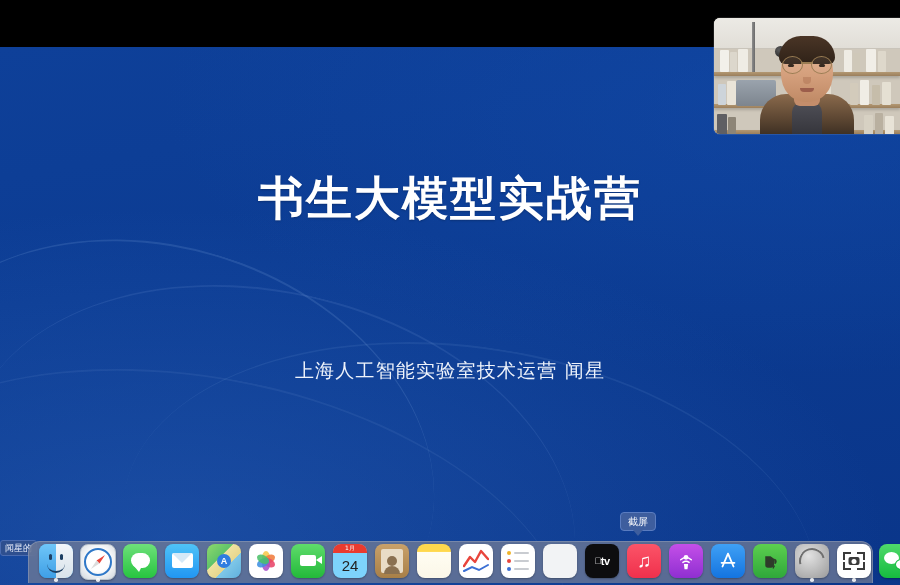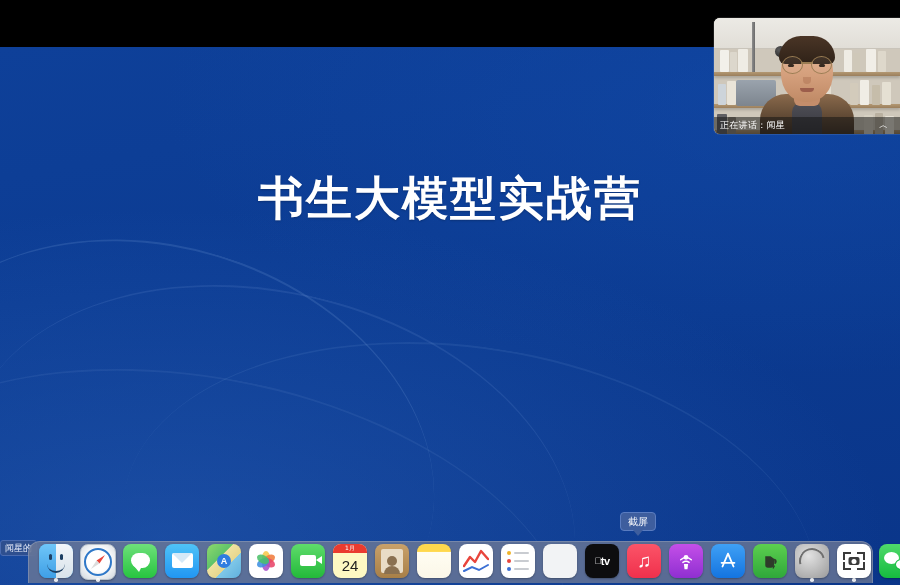--- a/index.html
+++ b/index.html
@@ -415,21 +415,21 @@
   .maps-pin { width:14px;height:14px;border-radius:50%;background:#2f7ce0;display:flex;align-items:center;justify-content:center;color:#fff;font-size:9px;font-weight:700; }
 
   .ic-photos { background:#ffffff; }
   .flower { position:relative; width:22px; height:22px; }
   .petal { position:absolute; left:50%; top:50%; width:8px; height:13px; margin-left:-4px; margin-top:-10px; border-radius:50%; opacity:0.88; transform-origin: 50% 10px; }
 
   .ic-facetime { background: linear-gradient(180deg,#5fdc6b,#23b93a); }
   .cam { width:16px; height:11px; background:#fff; border-radius:2px; position:relative; }
   .cam:after { content:""; position:absolute; right:-6px; top:1px; width:0;height:0;border-top:4px solid transparent;border-bottom:4px solid transparent;border-right:6px solid #fff; }
 
-  .ic-calendar { background:#fef9c3; display:block; }
+  .ic-calendar { background:#7dd3fc; display:block; }
   .cal-top { height:9px; background:#ea3b2f; color:#fff; font-size:6px; display:flex; align-items:center; justify-content:center; font-family:"DejaVu Sans",sans-serif; }
   .cal-day { height:25px; display:flex; align-items:center; justify-content:center; color:#222; font-size:15px; font-weight:400; font-family:"Liberation Sans",sans-serif; }
 
   .ic-contacts { background: linear-gradient(180deg,#c9a16a,#a87f47); }
   .ct-card { width:22px;height:24px;background:#e9dcc6;border-radius:2px;display:flex;align-items:center;justify-content:center; }
   .ct-person { width:10px;height:10px;border-radius:50%;background:#8a7050;position:relative; }
   .ct-person:after{content:"";position:absolute;left:-3px;top:10px;width:16px;height:8px;border-radius:8px 8px 0 0;background:#8a7050;}
 
   .ic-notes { background: linear-gradient(180deg,#ffd84d 0%,#ffd84d 22%,#fffdf2 23%,#fbf7e8 100%); }
   .ic-stocks { background:#ffffff; }
@@ -474,20 +474,21 @@
     <div class="grad"></div>
     <div class="swoosh s1"></div>
     <div class="swoosh s2"></div>
     <div class="swoosh s3"></div>
     <div class="swoosh s4"></div>
 
     <div id="slide-title">
       <span class="line">书生大模型实战营</span>
     </div>
 
+    <div id="slide-subtitle">上海人工智能实验室技术运营 闻星</div>
   </div>
 
   <div id="video-tile">
     <div class="room">
       <div class="wall-top"></div>
       <div class="pole" style="left:38px;"></div>
       <div class="cam-dot"></div>
 
       <div class="shelf a"></div>
       <div class="shelf b"></div>
@@ -535,24 +536,20 @@
         <div class="p-glasses">
           <div class="lens l"></div>
           <div class="bridge"></div>
           <div class="lens r"></div>
         </div>
         <div class="p-nose"></div>
         <div class="p-mouth"></div>
       </div>
     </div>
 
-    <div id="video-label-bar">
-      <span id="video-label">正在讲话：闻星</span>
-      <span id="video-chevron">︿</span>
-    </div>
   </div>
 
   <div id="dock-tooltip">截屏</div>
 
   <div id="window-chip">闻星的</div>
 
   <div id="dock">
 
     <div class="dock-item">
       <div class="dock-icon ic-finder">

